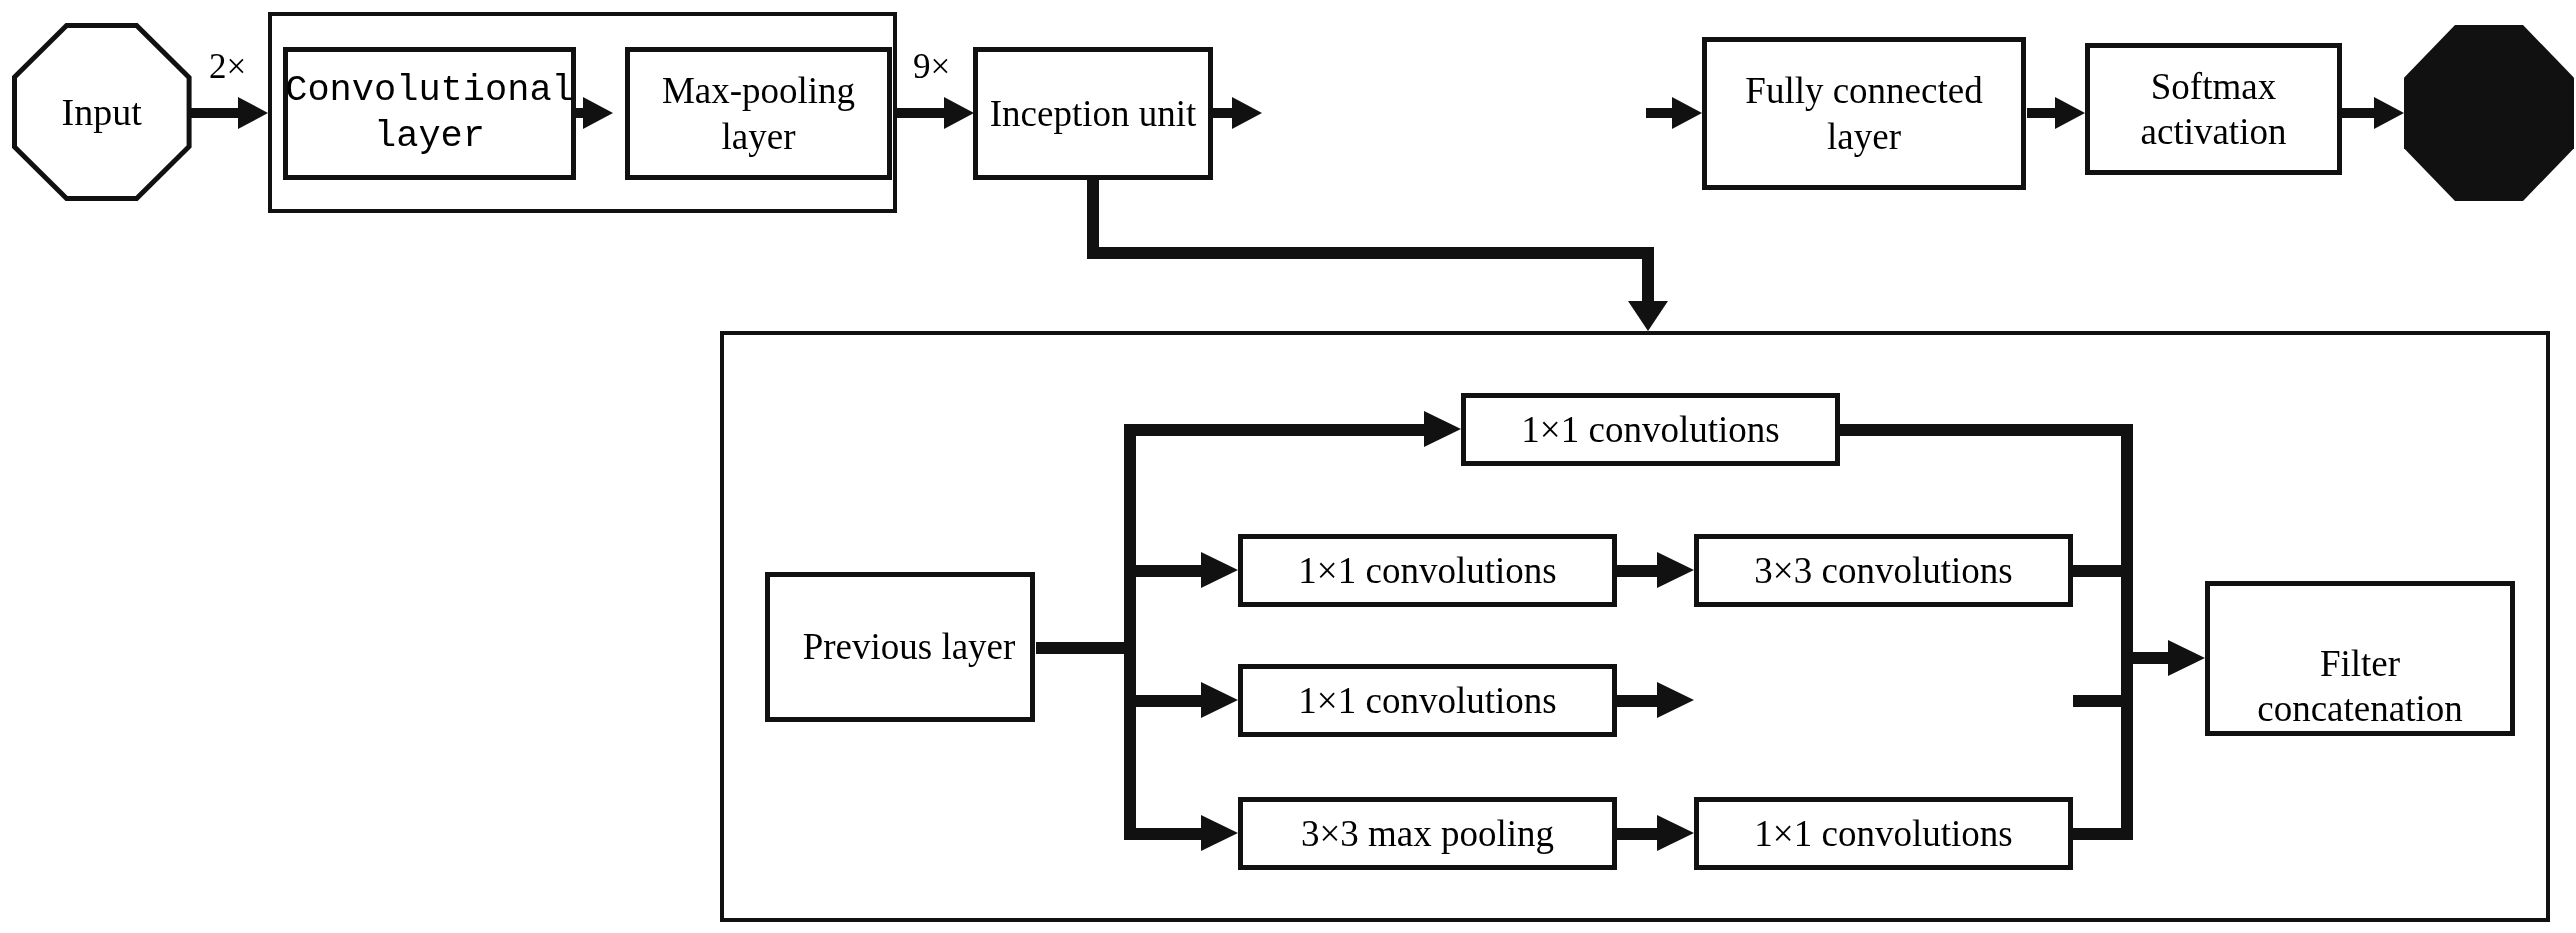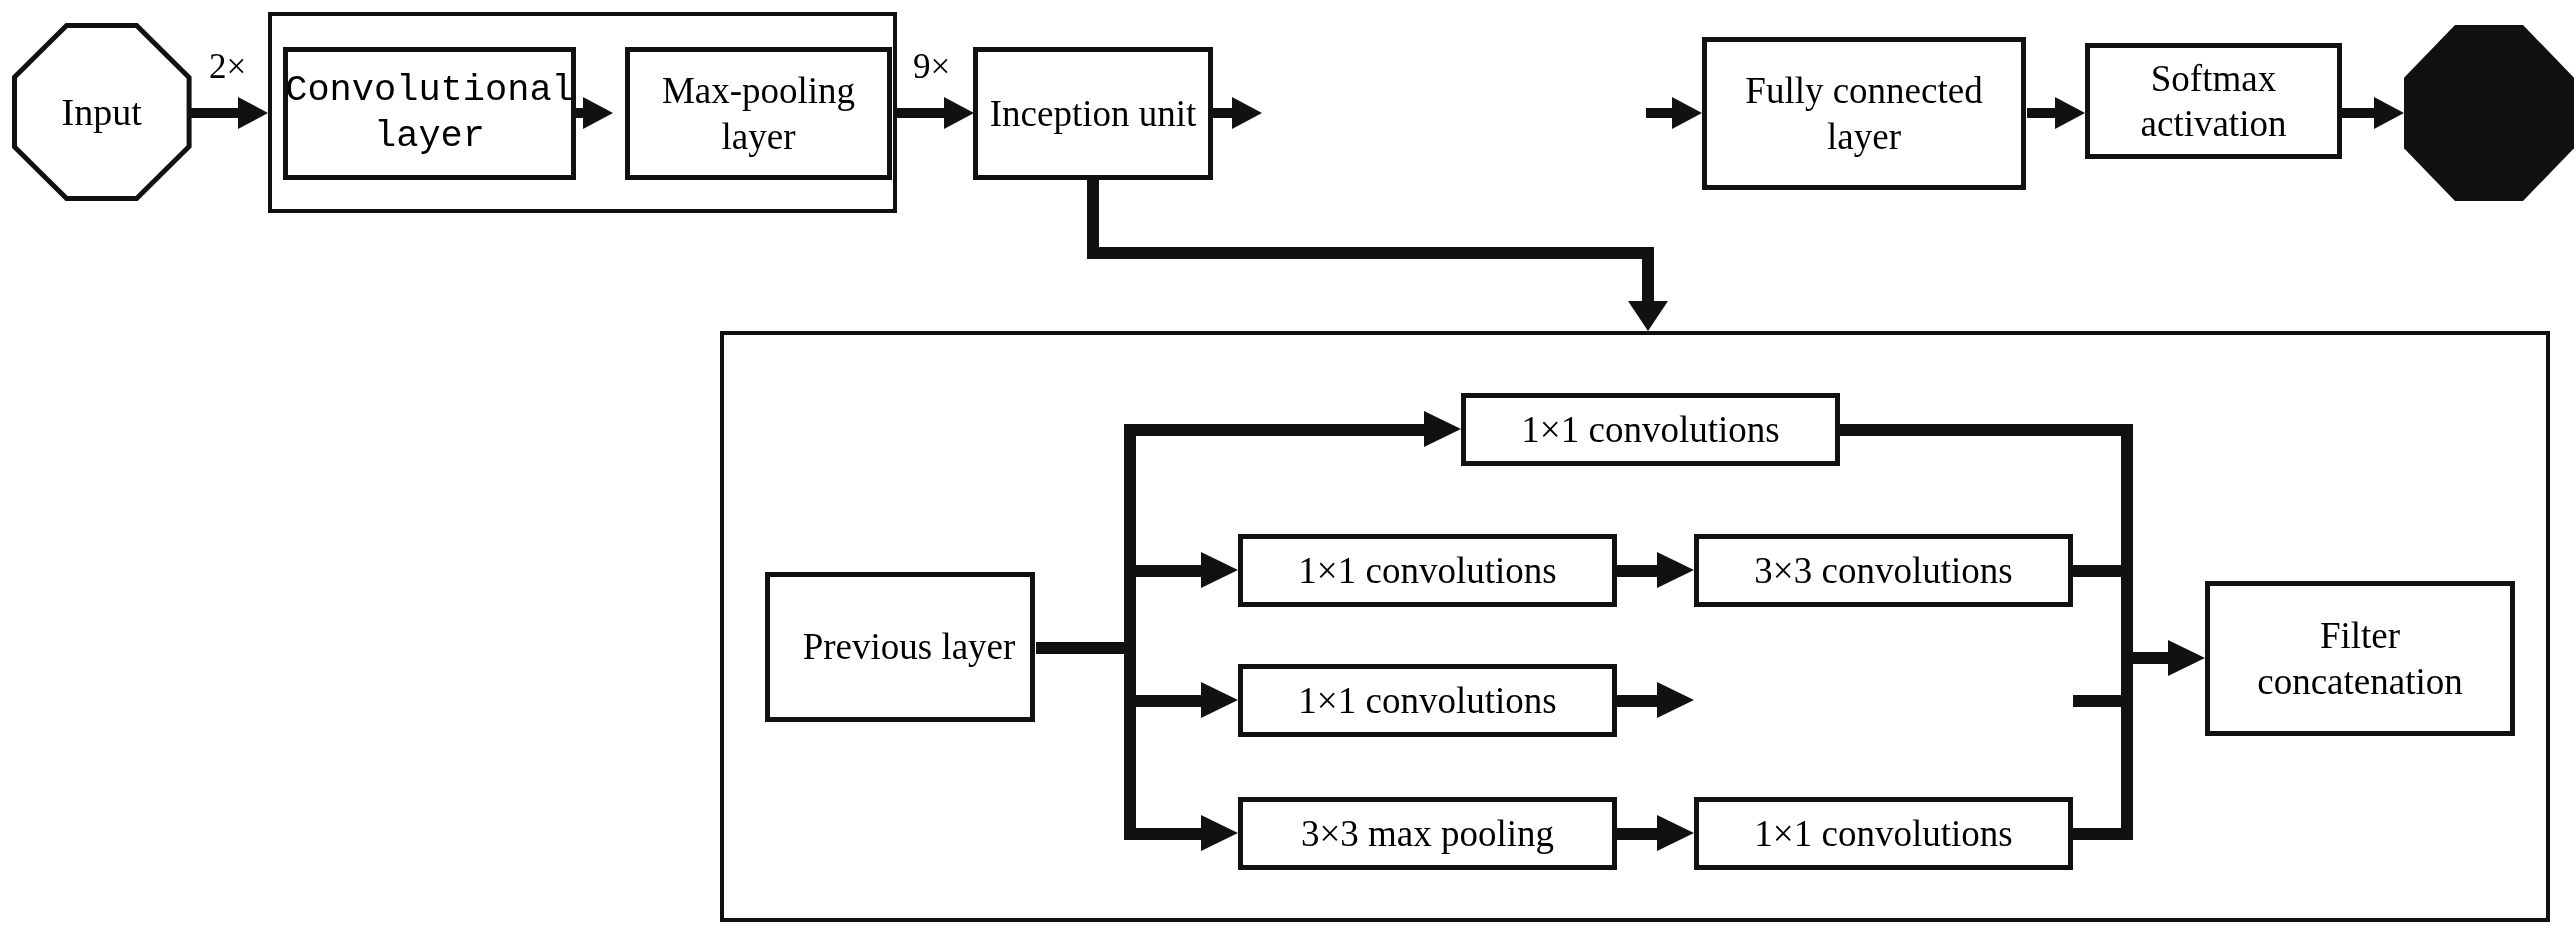--- a/index.html
+++ b/index.html
@@ -80,21 +80,21 @@
   <div class="line" style="left:1646px; top:108px; width:27px; height:10px;"></div>
   <div class="ah right" style="left:1672px; top:97px;"></div>
 
   <div class="box" style="left:1702px; top:37px; width:324px; height:153px;">
     <span>Fully connected layer</span>
   </div>
 
   <div class="line" style="left:2027px; top:108px; width:28px; height:10px;"></div>
   <div class="ah right" style="left:2055px; top:97px;"></div>
 
-  <div class="box" style="left:2085px; top:43px; width:257px; height:116px;">
+  <div class="box" style="left:2085px; top:43px; width:257px; height:132px;">
     <span>Softmax activation</span>
   </div>
 
   <div class="line" style="left:2342px; top:108px; width:32px; height:10px;"></div>
   <div class="ah right" style="left:2374px; top:97px;"></div>
 
   <div class="oct" style="left:2404px; top:25px; width:170px; height:176px;">
     <div class="shape"></div>
   </div>
 
@@ -146,18 +146,18 @@
   </div>
   <div class="line" style="left:1617px; top:828px; width:40px; height:11.6px;"></div>
   <div class="ah right-big" style="left:1657px; top:815px;"></div>
   <div class="box" style="left:1694px; top:797px; width:379px; height:73px;">
     <span>1×1 convolutions</span>
   </div>
   <div class="line" style="left:2073px; top:828px; width:59px; height:11.6px;"></div>
 
   <div class="line" style="left:2133px; top:652px; width:36px; height:11.6px;"></div>
   <div class="ah right-big" style="left:2168px; top:640px;"></div>
-  <div class="box" style="left:2205px; top:581px; width:310px; height:155px;">
+  <div class="box" style="left:2205px; top:581px; width:310px; height:155px;align-items:flex-end;">
     <span>Filter concatenation</span>
   </div>
 
 </div>
 
 
 </body></html>

